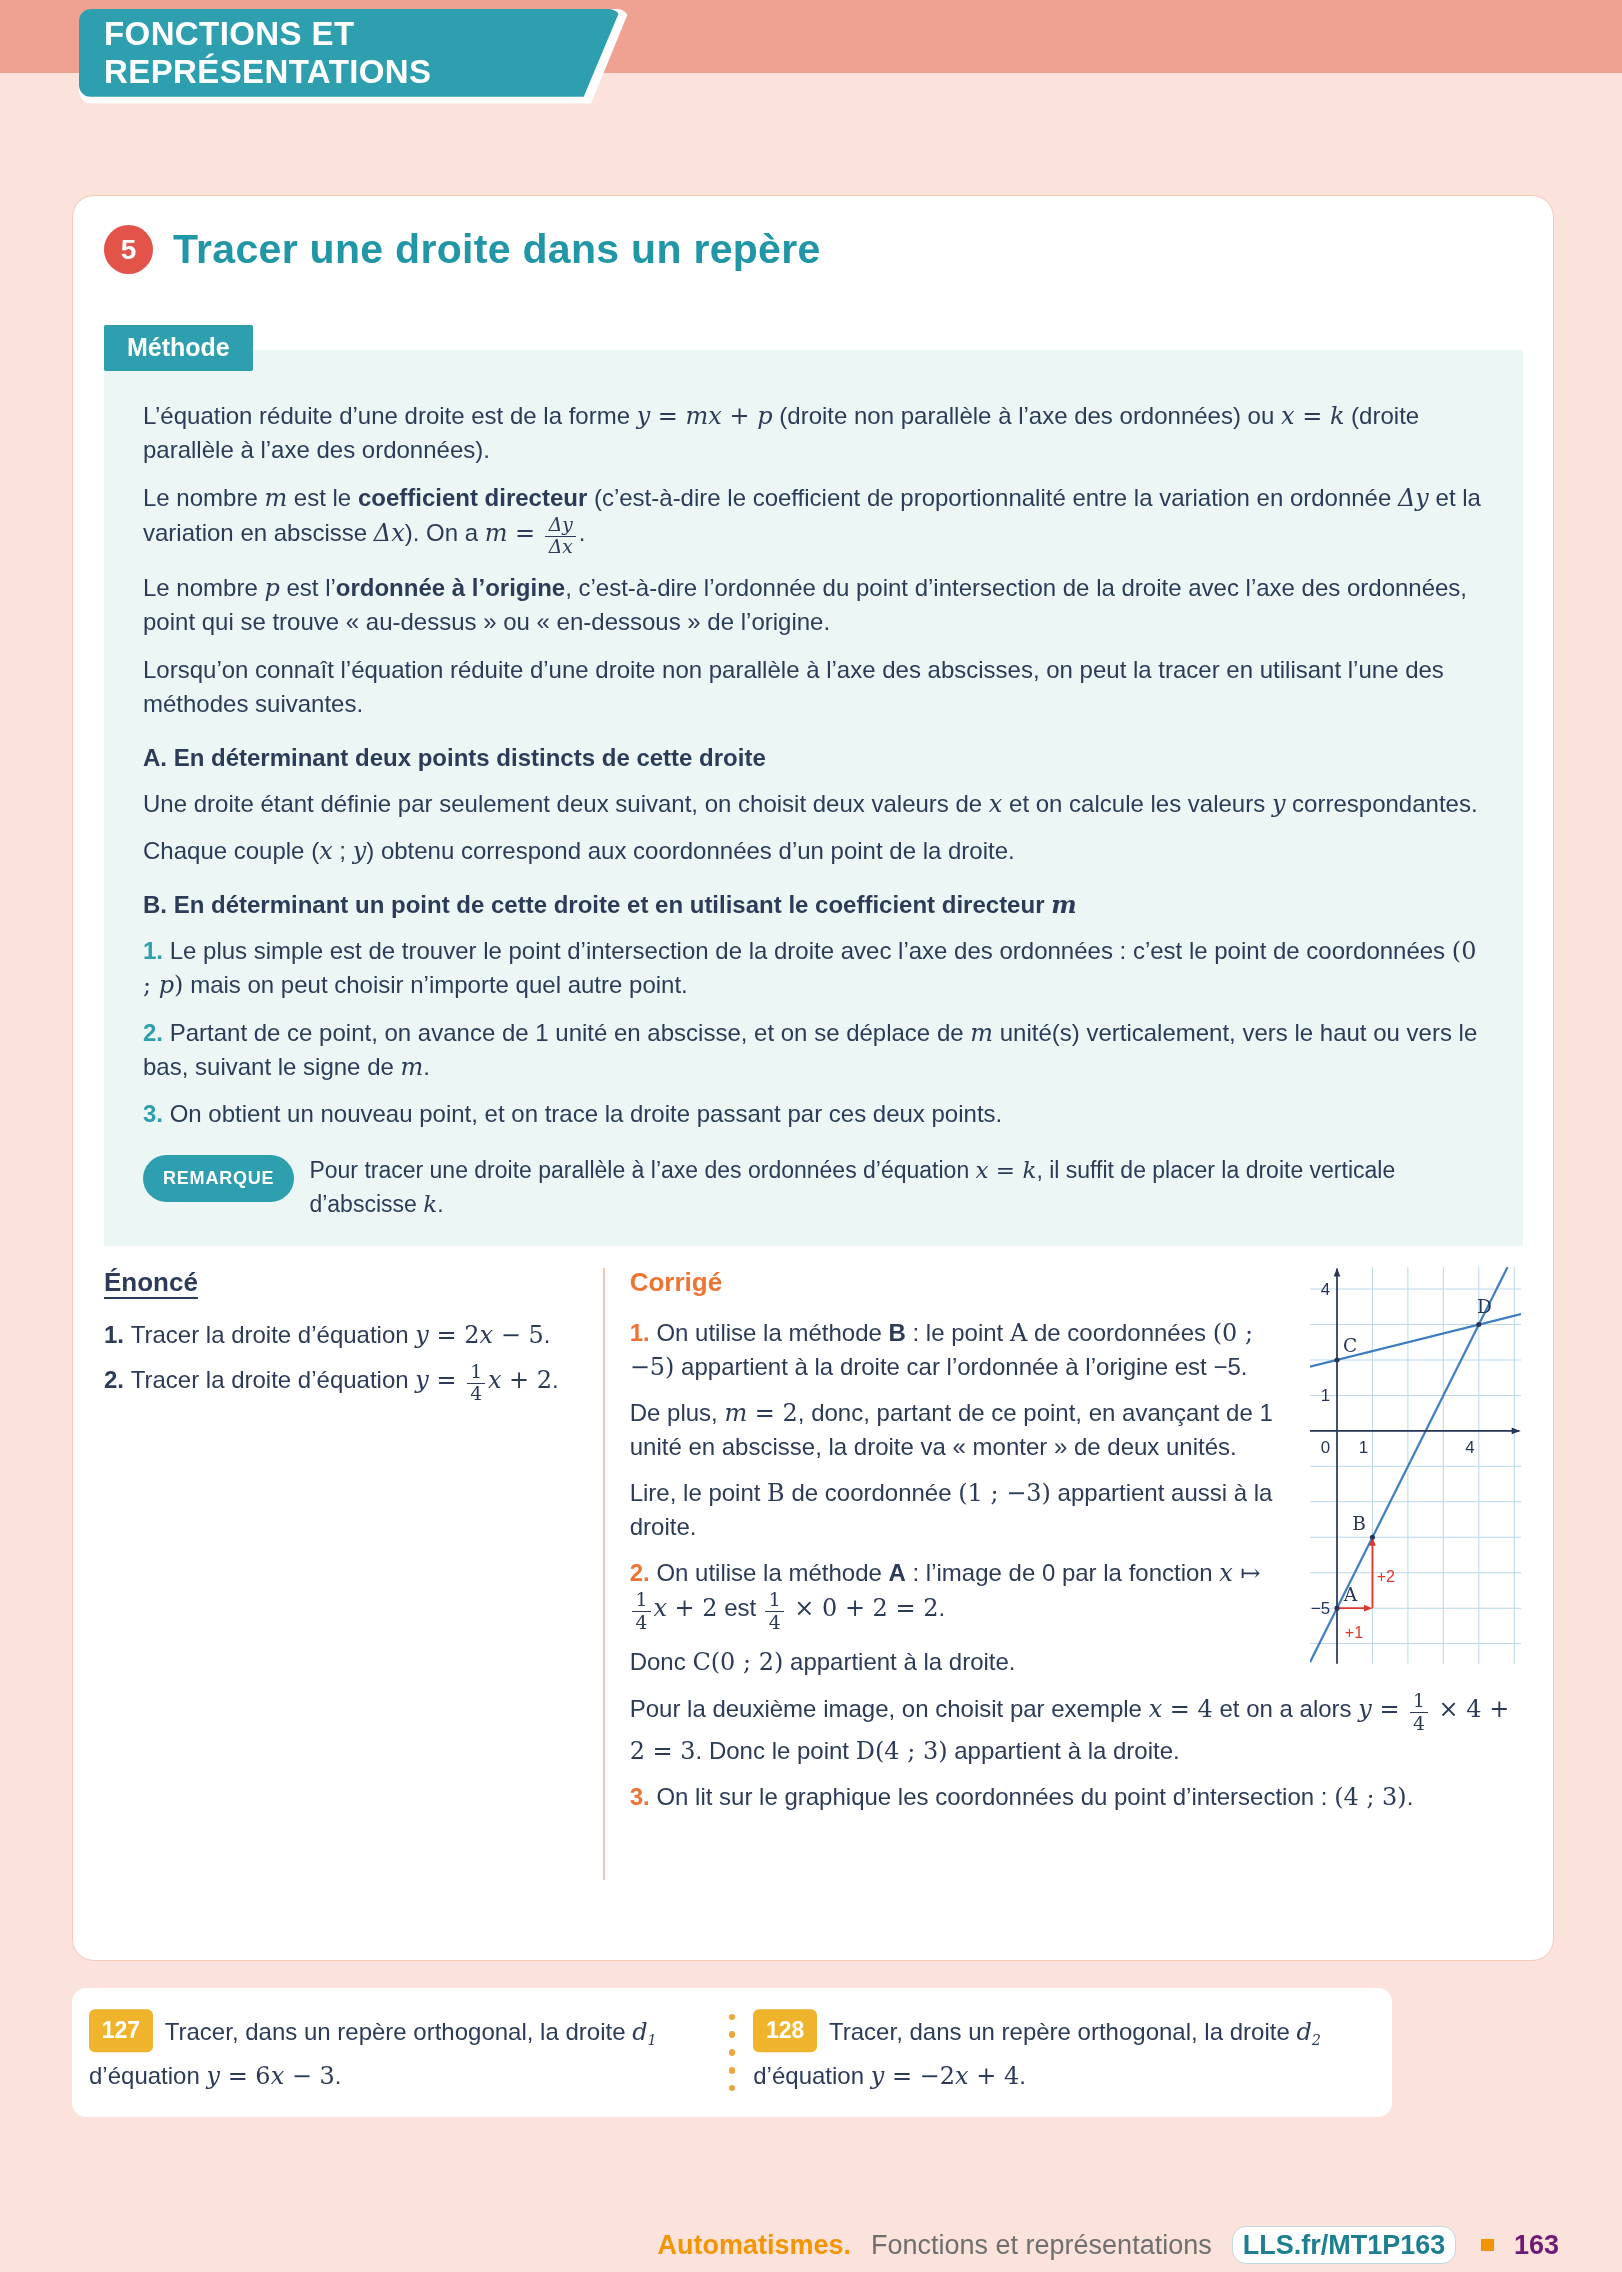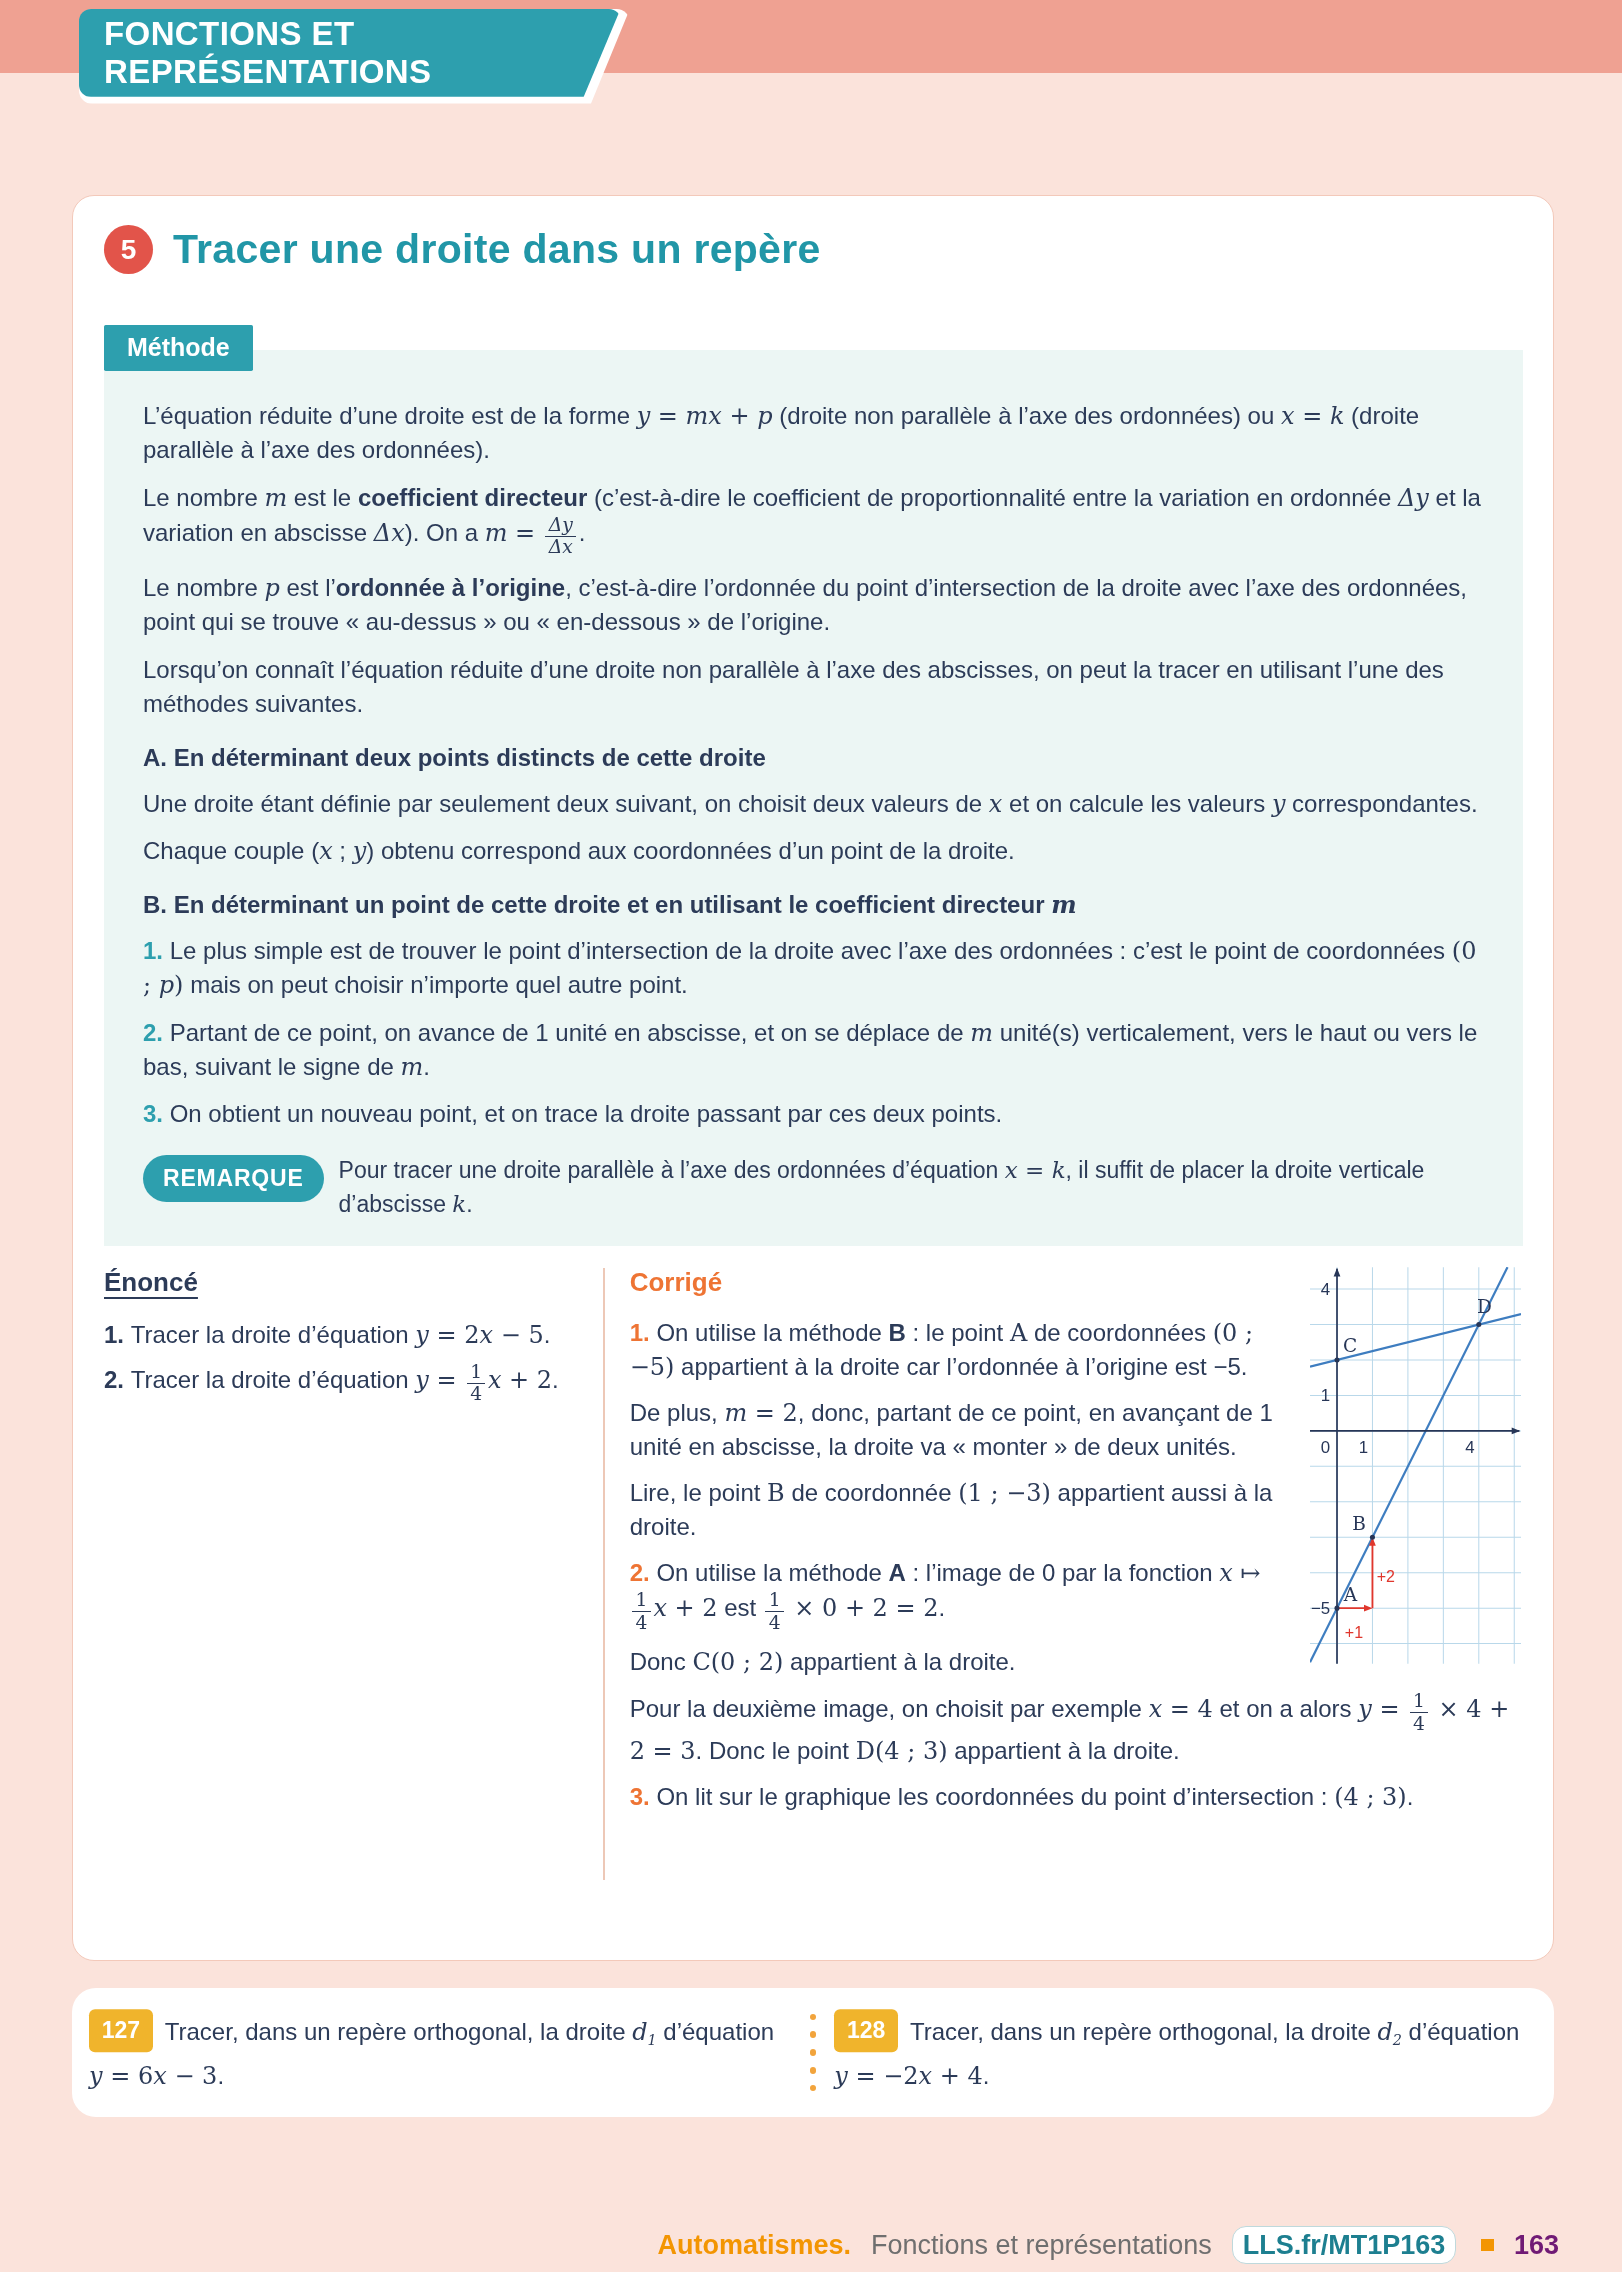--- a/index.html
+++ b/index.html
@@ -37,41 +37,41 @@
     font-size:25px; font-weight:700; padding:7.6px 23px 9.3px; border-radius:1.7px; z-index:2;
   }
   .method-panel {
     position:absolute; left:31px; top:154px; width:1419px; background:#ecf6f4;
     padding:49px 37px 25px 39px; font-size:24px; line-height:34px;
   }
   .mp { margin:0 0 13.5px; }
   .mh { margin:20px 0 12px; }
   .remark { margin-top:22px; display:flex; align-items:flex-start; gap:15px; }
   .remark-pill {
-    flex:0 0 auto; background:#2d9fae; color:#fff; font-size:23px; font-weight:700;
+    flex:0 0 auto; background:#2d9fae; color:#fff; font-size:18px; font-weight:700;
     letter-spacing:0.8px; padding:6.8px 20px; border-radius:844px; margin-top:1.7px;
   }
   .remark-text { font-size:23px; line-height:34px; }
   
   .columns { position:absolute; left:31px; top:1069px; width:1419px; display:flex; font-size:24px; line-height:34px; }
   .col-enonce { width:499px; padding-right:17px; }
   .col-divider { flex:0 0 1.7px; background:#edc8b7; height:612px; margin-top:3.4px; }
   .col-corrige { flex:1; padding-left:25px; }
   .h-enonce {
     margin:0 0 18.6px; font-size:26px; font-weight:700; color:#2c3b58;
     text-decoration:underline; text-underline-offset:6px; text-decoration-thickness:1.7px;
   }
   .h-corrige { margin:0 0 17px; font-size:26px; font-weight:700; color:#ee7434; }
   .ep { margin:0 0 10px; }
   .cp { margin:0 0 12px; }
   .graph-box { float:right; width:213px; height:399px; margin:1.7px 0 13.5px 18.6px; }
   
   .exoband {
-    position:absolute; left:72px; top:1988px; width:1482px; height:129px;
-    background:#fff; border-radius:24px; display:flex; align-items:center;
+    position:absolute; left:72px; top:1988px; width:1320px; height:129px;
+    background:#fff; border-radius:14px; display:flex; align-items:center;
   }
   .exo { width:calc(50% - 4.2px); padding:0 22px 0 17px; font-size:24px; line-height:35px; }
   .exo-badge {
     display:inline-block; background:#f0b42c; color:#fff; font-weight:700; font-size:23px;
     padding:4.2px 12.7px; border-radius:6px; margin-right:12px; transform:translateY(-1.7px);
   }
   .exo-divider { flex:0 0 8.5px; display:flex; flex-direction:column; gap:11px; align-items:center; }
   .exo-divider i { width:6.8px; height:6.8px; border-radius:50%; background:#f2a43c; }
   
   .footer { position:absolute; top:2226px; right:64px; display:flex; align-items:center; gap:20px; font-size:27px; }

